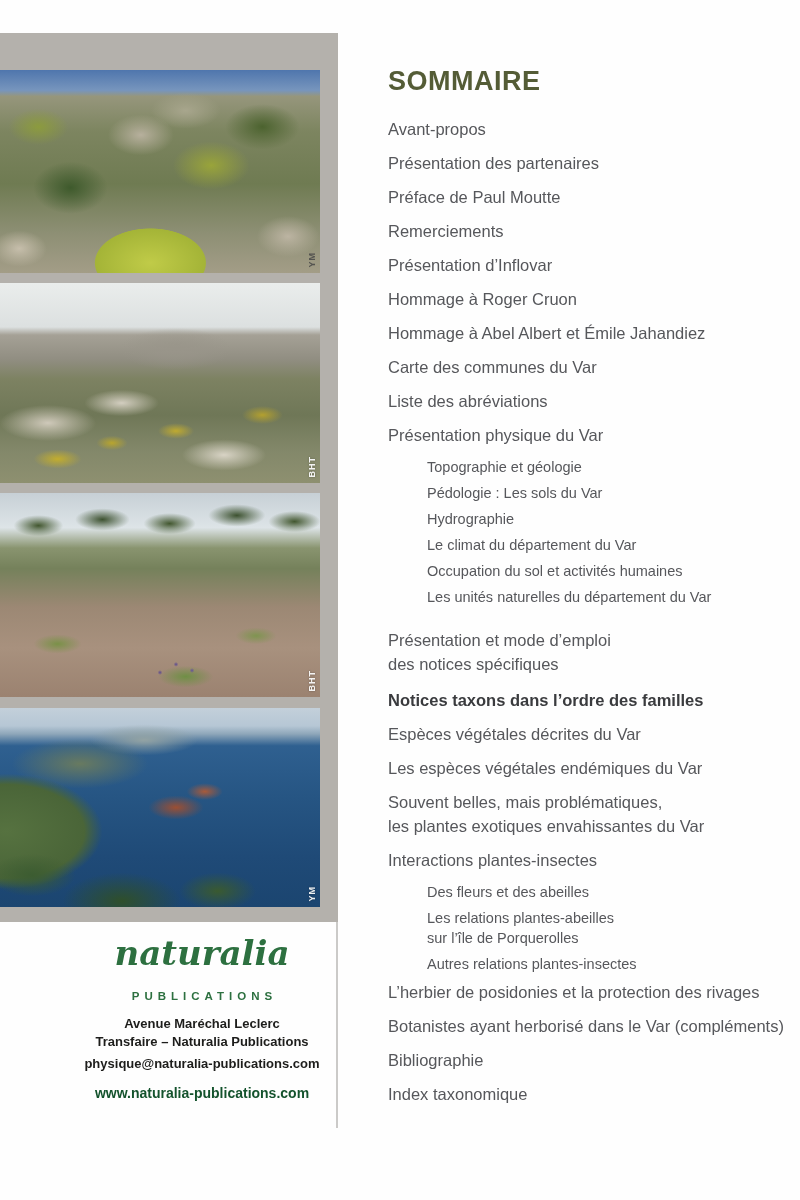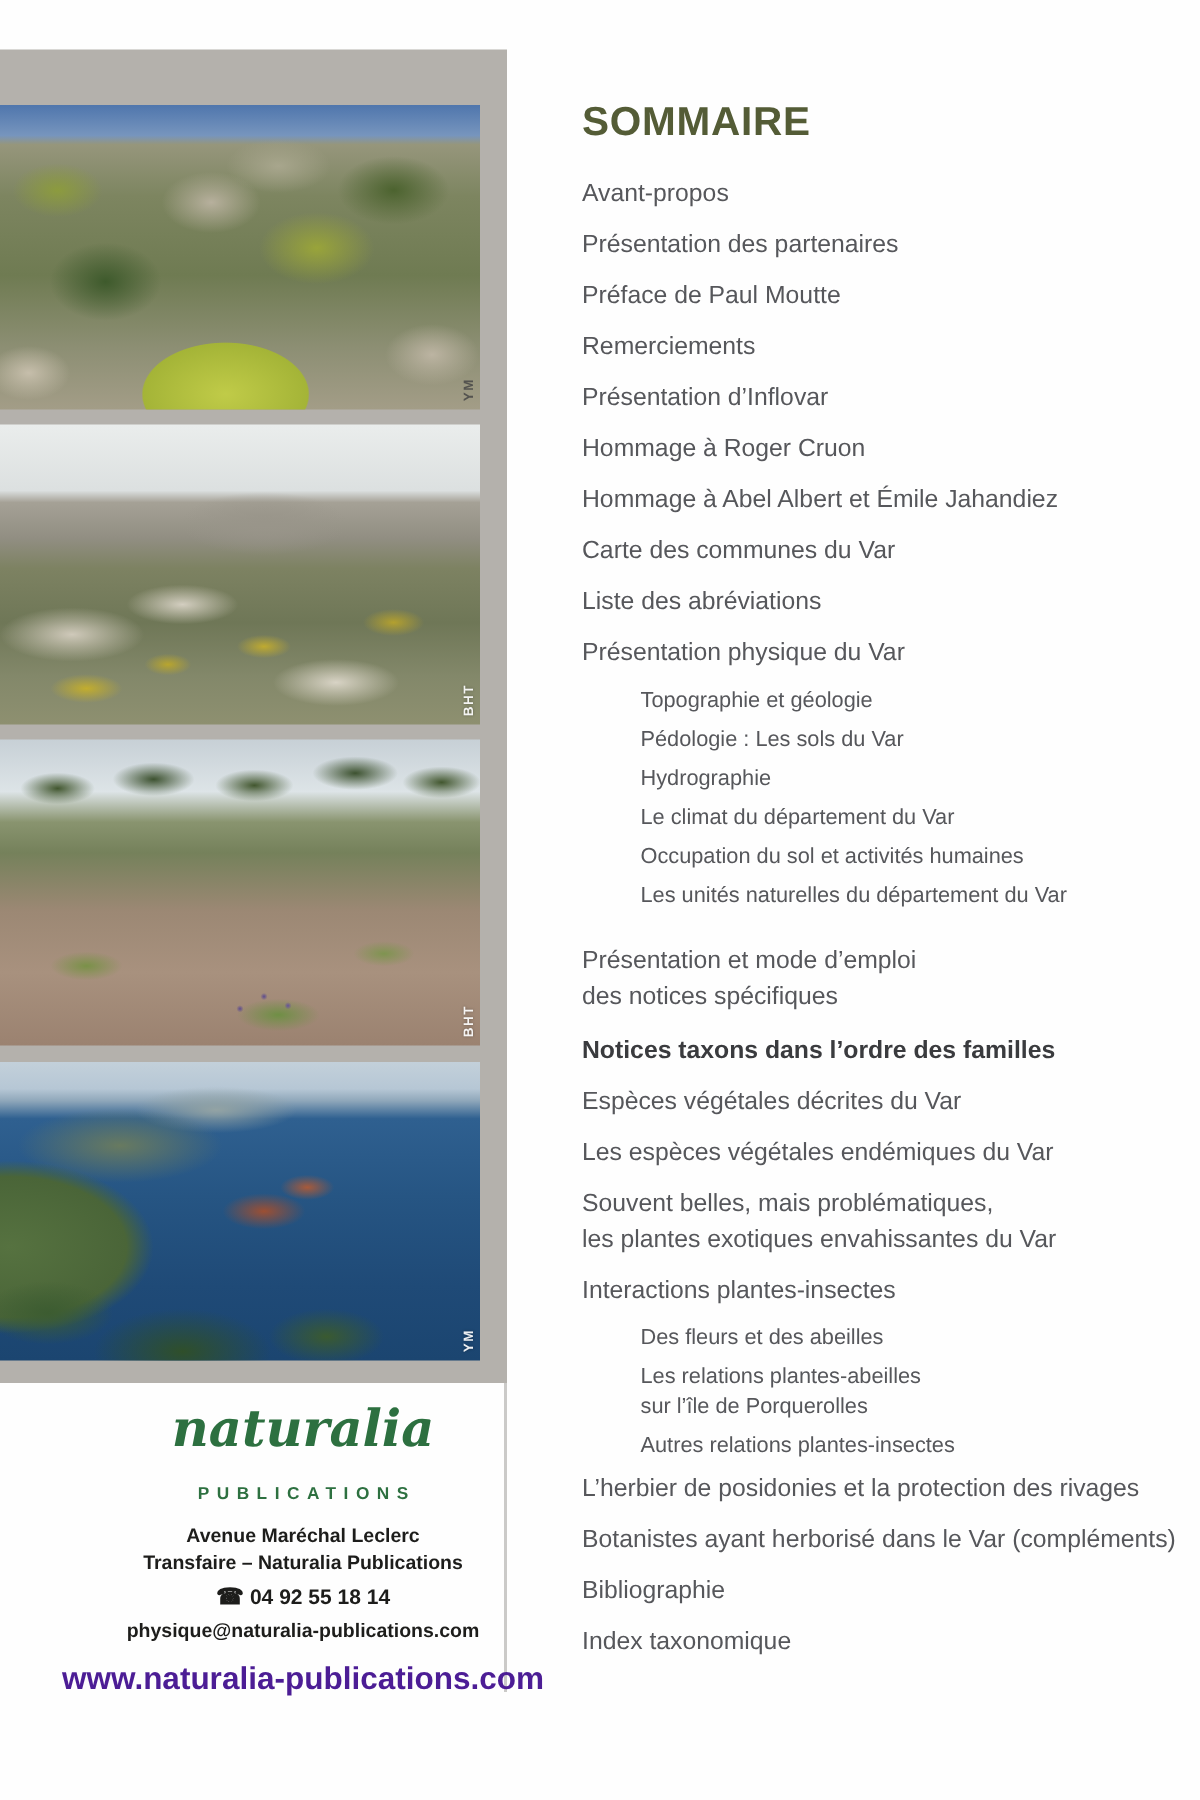--- a/index.html
+++ b/index.html
@@ -75,21 +75,21 @@
   
   .publisher { position:absolute; left:0; top:936px; width:404px; text-align:center; }
   .logo-name { font-family:"DejaVu Serif", serif; font-style:italic; font-weight:bold;
                font-size:34px; line-height:34px; color:#2d7040; }
   .logo-sub  { font-size:11.5px; font-weight:bold; letter-spacing:5px; padding-left:5px;
                color:#2d7040; margin-top:20px; }
   .address   { margin-top:13px; font-size:13px; font-weight:bold; color:#1d1d1b; line-height:17.5px; }
   .phone-line{ margin-top:5px; font-size:14px; font-weight:bold; color:#1d1d1b; }
   .phone-line .phone-glyph { font-size:15px; margin-right:4px; }
   .email-line{ margin-top:6px; font-size:13px; font-weight:bold; color:#1d1d1b; }
-  .website   { margin-top:14px; font-size:21px; font-weight:bold; color:#4c1d95; }
+  .website   { margin-top:14px; font-size:14px; font-weight:bold; color:#14532d; }
 
   
   .toc { position:absolute; left:388px; top:0; width:414px; }
   .toc-heading { margin-top:66px; font-size:27px; font-weight:bold; letter-spacing:.5px; color:#545c36; }
   .toc-list { margin-top:20px; }
   .toc-entry { white-space:pre-line; color:#56575b; }
   .e0 { font-size:16.5px; line-height:24px; margin-bottom:10px; }
   .e1 { font-size:14.5px; line-height:20px; margin-bottom:6px; margin-left:39px; }
   .bold { font-weight:bold; color:#3a3b3e; }
   .gap1 { margin-top:21px; }
@@ -117,23 +117,20 @@
   </div>
 
   <div class="divider-rule"></div>
 
   <div class="publisher">
     <div class="logo-name">naturalia</div>
     <div class="logo-sub">PUBLICATIONS</div>
     <div class="address">
       <div>Avenue Maréchal Leclerc</div>
       <div>Transfaire – Naturalia Publications</div>
-    </div>
-    <div class="phone-line">
-      <span class="phone-glyph">☎</span><span>04 92 55 18 14</span>
     </div>
     <div class="email-line">physique@naturalia-publications.com</div>
     <div class="website">www.naturalia-publications.com</div>
   </div>
 
   <div class="toc">
     <div class="toc-heading">SOMMAIRE</div>
     <div class="toc-list">
       <div class="toc-entry e0">Avant-propos</div>
       <div class="toc-entry e0">Présentation des partenaires</div>

